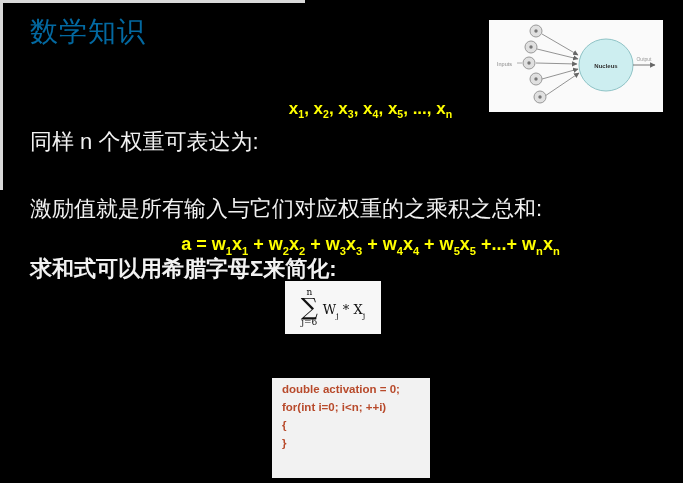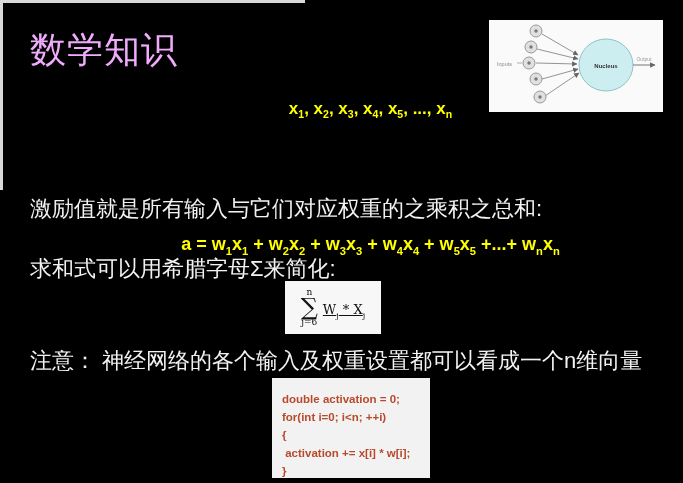--- a/index.html
+++ b/index.html
@@ -4,49 +4,49 @@
 <style>
   html,body{margin:0;padding:0;background:#000;}
   .slide{
     position:relative;width:683px;height:483px;background:#000;overflow:hidden;
     font-family:"Liberation Sans",sans-serif;
   }
   .frame-edge{position:absolute;background:#d9d9d9;}
   .edge-top{left:0;top:0;width:305px;height:3px;}
   .edge-left{left:0;top:0;width:3px;height:190px;}
   .title{
-    position:absolute;left:30px;top:26px;font-size:36px;color:#f0abfc;
+    position:absolute;left:30px;top:13px;font-size:28px;color:#0369a1;
     letter-spacing:1px;
   }
   .para{position:absolute;left:30px;font-size:22px;color:#f2f2f2;white-space:nowrap;}
   .p-inputs{top:59px;}
   .p-weights{top:127px;}
   .p-activation{top:194px;}
-  .p-sigma{top:254px;}
+  .p-sigma{top:254px;font-weight:bold;}
   .note{top:346px;}
   .math-row{
     position:absolute;left:0;width:100%;text-align:center;color:#ffff00;
     font-weight:bold;white-space:nowrap;padding-left:29px;
   }
   .x-row{top:99px;font-size:17px;}
   .w-row{top:162px;font-size:18px;}
   .a-row{top:234px;font-size:18px;}
   sub{font-size:.62em;line-height:0;}
   .sum-box{
     position:absolute;left:285px;top:281px;width:96px;height:53px;background:#f7f7f7;
     display:flex;align-items:center;justify-content:center;gap:5px;color:#111;
     font-family:"DejaVu Serif",serif;
   }
   .sigma-stack{display:flex;flex-direction:column;align-items:center;line-height:1;}
   .sigma-limit{font-size:9px;color:#111;}
   .sigma-symbol{font-size:24px;line-height:.9;}
-  .sum-expr{font-size:13px;padding-top:4px;text-decoration:underline;}
+  .sum-expr{font-size:13px;padding-top:4px;}
   .code-box{
     position:absolute;left:272px;top:378px;width:158px;height:100px;background:#f2f2f2;
-    padding:12px 10px;box-sizing:border-box;
+    padding:2px 10px;box-sizing:border-box;
   }
   .code-line{
     font-size:11.5px;font-weight:bold;color:#b84a2b;line-height:18px;
     white-space:pre;font-family:"Liberation Sans",sans-serif;
   }
   .neuron-box{
     position:absolute;left:489px;top:20px;width:174px;height:92px;background:#fafafa;
   }
   .neuron-box svg{display:block;}
 </style>
@@ -56,44 +56,43 @@
 <div class="slide">
 
   <div class="frame-edge edge-top"></div>
   <div class="frame-edge edge-left"></div>
 
   <div class="title">数学知识</div>
 
 
   <div class="math-row x-row">x<sub>1</sub>, x<sub>2</sub>, x<sub>3</sub>, x<sub>4</sub>, x<sub>5</sub>, ..., x<sub>n</sub></div>
 
+  <div class="para p-weights">同样 n 个权重可表达为:</div>
 
 
   <div class="para p-activation">激励值就是所有输入与它们对应权重的之乘积之总和:</div>
 
   <div class="math-row a-row">a = w<sub>1</sub>x<sub>1</sub> + w<sub>2</sub>x<sub>2</sub> + w<sub>3</sub>x<sub>3</sub> + w<sub>4</sub>x<sub>4</sub> + w<sub>5</sub>x<sub>5</sub> +...+ w<sub>n</sub>x<sub>n</sub></div>
 
   <div class="para p-sigma">求和式可以用希腊字母Σ来简化:</div>
 
   <div class="sum-box">
     <span class="sigma-stack">
       <span class="sigma-limit">n</span>
       <span class="sigma-symbol">∑</span>
       <span class="sigma-limit">j=6</span>
     </span>
     <span class="sum-expr">W<sub>j</sub> * X<sub>j</sub></span>
   </div>
 
-  <div class="para note">注意： 神经网络的各个输入及权重设置都可以看成一个n维向量</div>
 
   <div class="code-box">
     <div class="code-line">double activation = 0;</div>
     <div class="code-line">for(int i=0; i&lt;n; ++i)</div>
     <div class="code-line">{</div>
-    <div class="code-line"> activation += x[i] * w[i];</div>
     <div class="code-line">}</div>
   </div>
 
   <div class="neuron-box">
     <svg width="174" height="92" viewBox="0 0 174 92">
       <defs>
         <marker id="ah" markerWidth="7" markerHeight="7" refX="5.5" refY="3" orient="auto">
           <path d="M0,0 L6,3 L0,6 z" fill="#666"></path>
         </marker>
       </defs>

